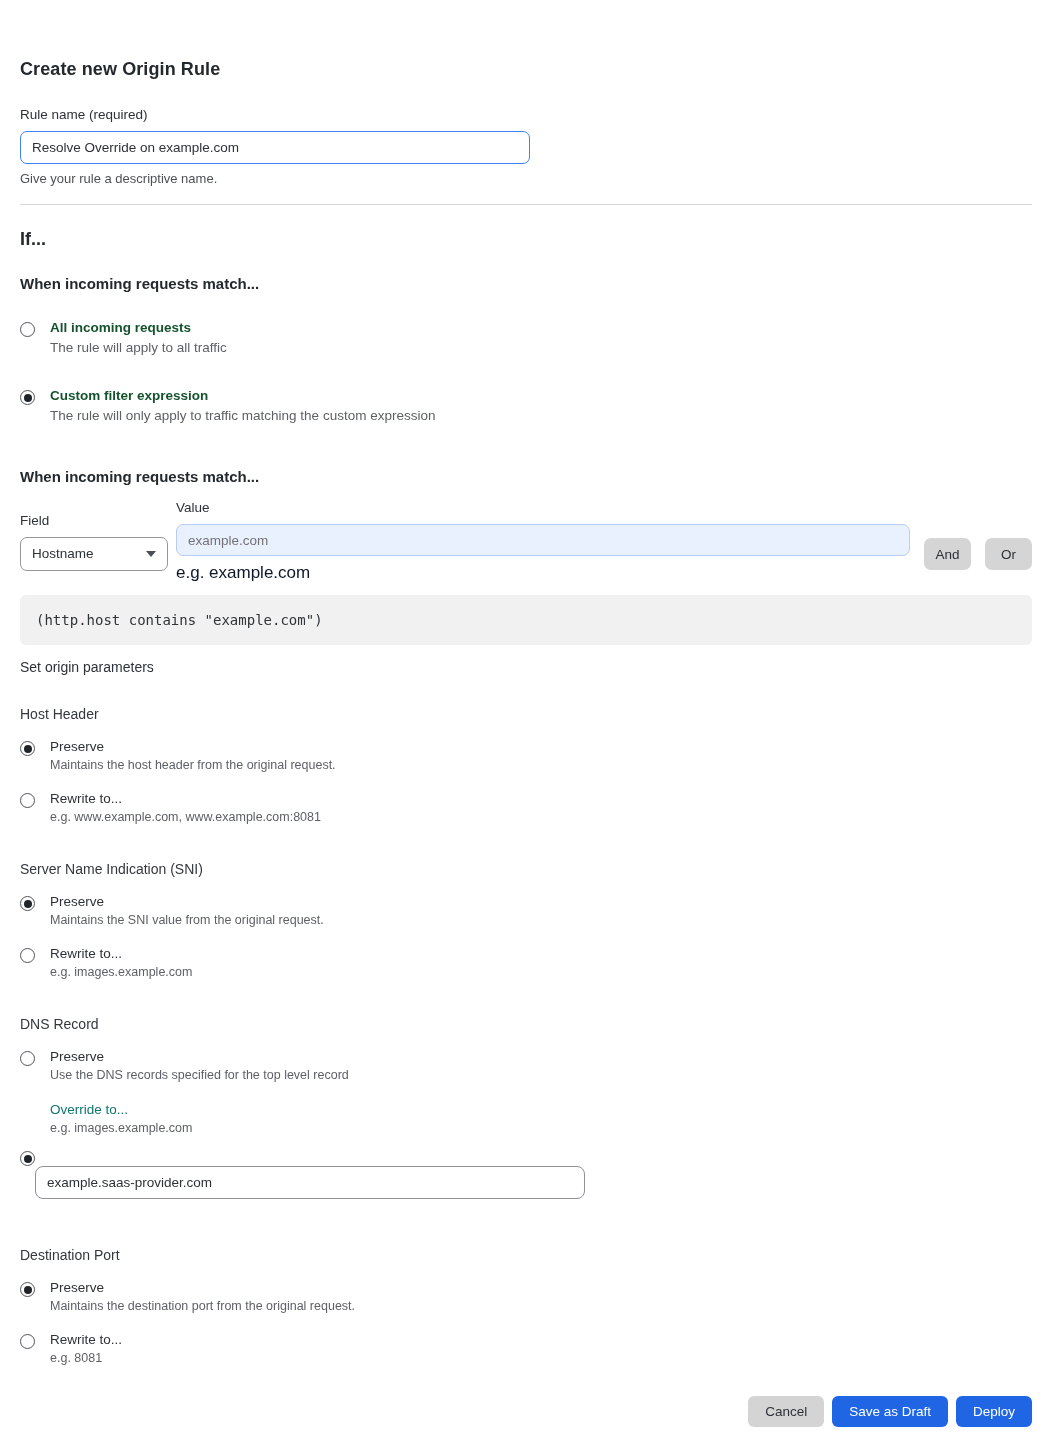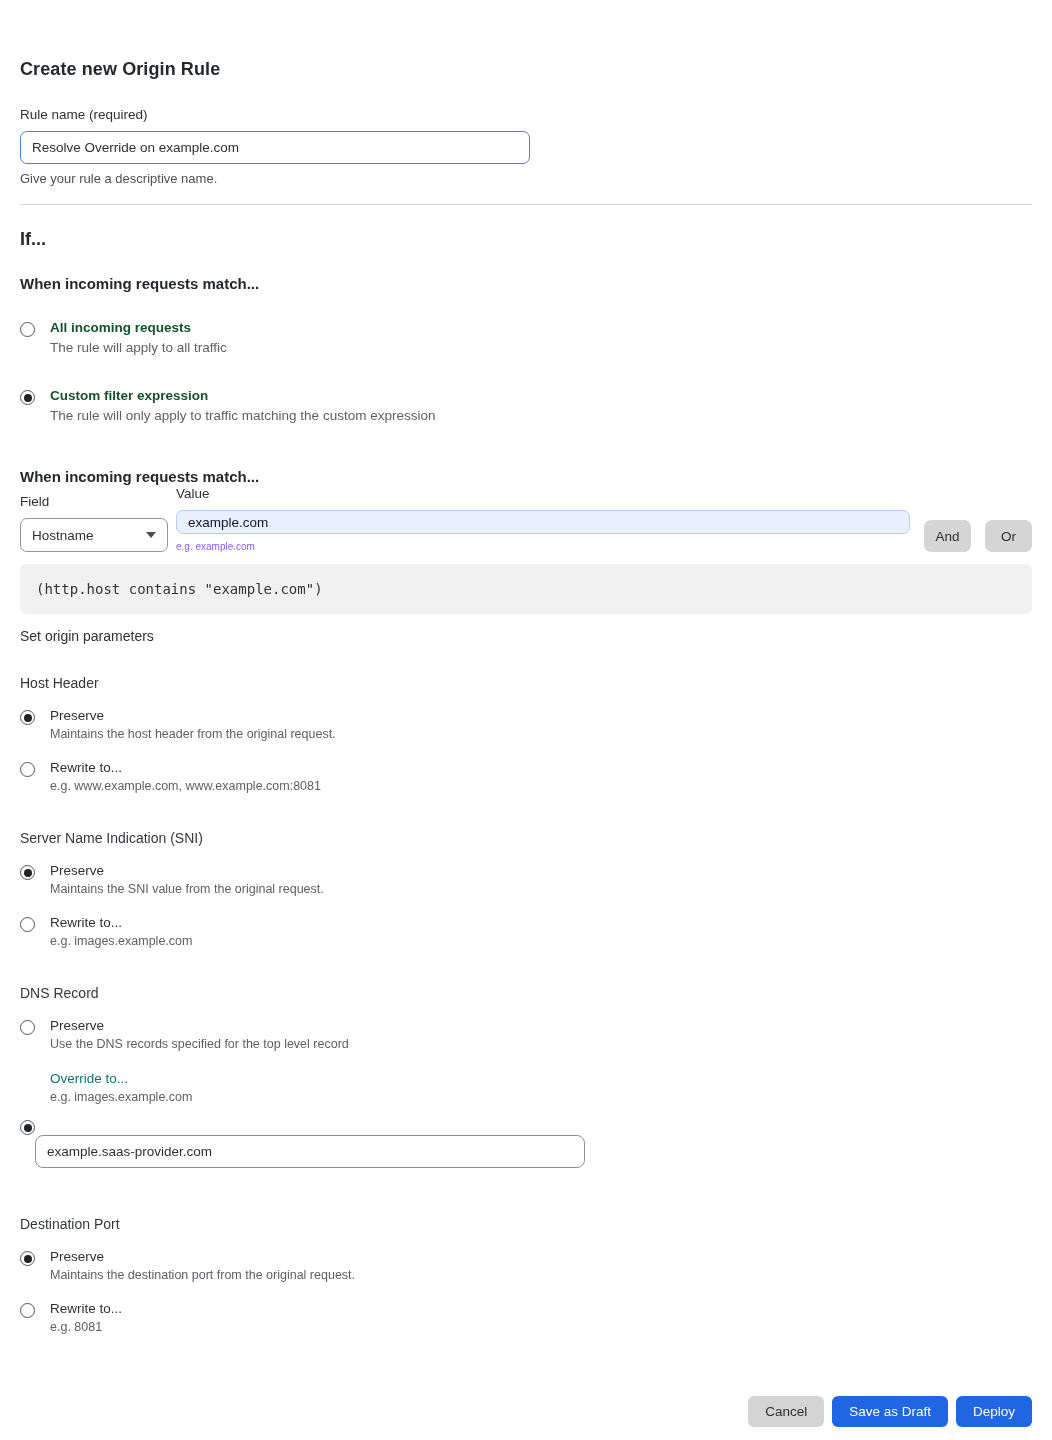--- a/index.html
+++ b/index.html
@@ -46,42 +46,42 @@
   .radio-label-bold { font-size: 13.5px; font-weight: 700; color: #14532d; }
   .radio-label { font-size: 13.5px; color: #2d3238; }
   .radio-desc { font-size: 13.5px; color: #5d6167; margin-top: 5px; }
   .radio-desc-sm { font-size: 12.5px; color: #5d6167; margin-top: 4px; }
 
   .if-options { margin-top: 28px; }
   .if-options .radio-option + .radio-option { margin-top: 33px; }
 
   
   .builder-heading { margin-top: 45px; }
-  .builder-row { display: flex; align-items: flex-end; margin-top: 1px; }
+  .builder-row { display: flex; align-items: center; margin-top: 15px; }
   .builder-col .field-label { display: block; }
   .control { height: 32px; border: 1px solid #969696; border-radius: 7px; background: #fff; }
   .select {
     display: flex; align-items: center; justify-content: space-between;
     padding: 16px 11px; cursor: pointer; margin-top: 9px;
   }
   .select-value { font-size: 13.5px; color: #2d3238; }
   .chevron-down {
     width: 0; height: 0; border-left: 5px solid transparent; border-right: 5px solid transparent;
     border-top: 6px solid #4a4f55; margin-left: 8px;
   }
   .col-field { width: 148px; }
   .col-operator { width: 150px; margin-left: 8px; }
   .col-value { flex: 1; margin-left: 8px; }
   .value-input {
-    width: 100%; height: 24px; margin-top: 9px;
+    width: 100%; height: 32px; margin-top: 9px;
     border: 1px solid #b5cdf7; border-radius: 7px; background: #e9f1fe;
     padding: 0 11px; font-family: "Liberation Sans", sans-serif;
-    font-size: 13.5px; color: #0f172a; outline: none;
-  }
-  .value-help { margin-top: 7px; font-size: 10px; color: #8b5cf6; }
+    font-size: 13.5px; color: #737373; outline: none;
+  }
+  .value-help { margin-top: 7px; font-size: 17px; color: #0f172a; }
   .andor-btn {
     height: 32px; width: 47px; margin-top: 25px; margin-left: 14px;
     border: none; border-radius: 7px; background: #d5d5d5;
     font-family: "Liberation Sans", sans-serif; font-size: 13.5px; color: #2d3238; cursor: pointer;
   }
 
   
   .preview-header { display: flex; justify-content: space-between; align-items: flex-end; margin-top: 37px; }
   .preview-label { font-size: 13.5px; color: #2d3238; }
   .edit-link { font-size: 13.5px; color: #1d53c8; text-decoration: underline; cursor: pointer; }

